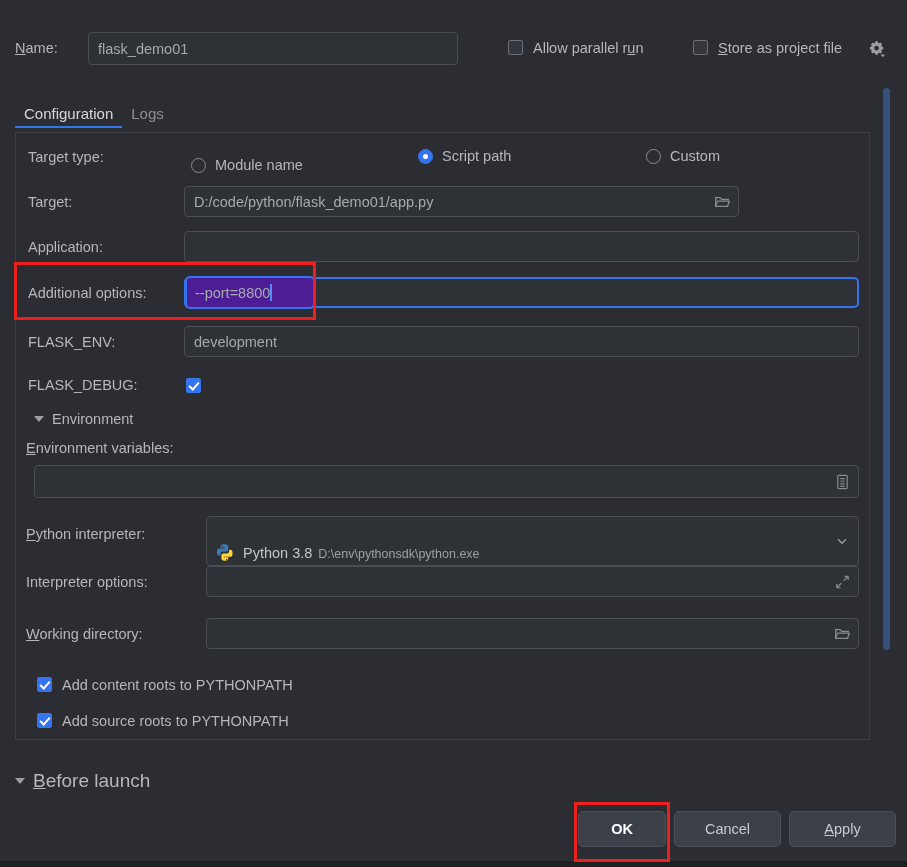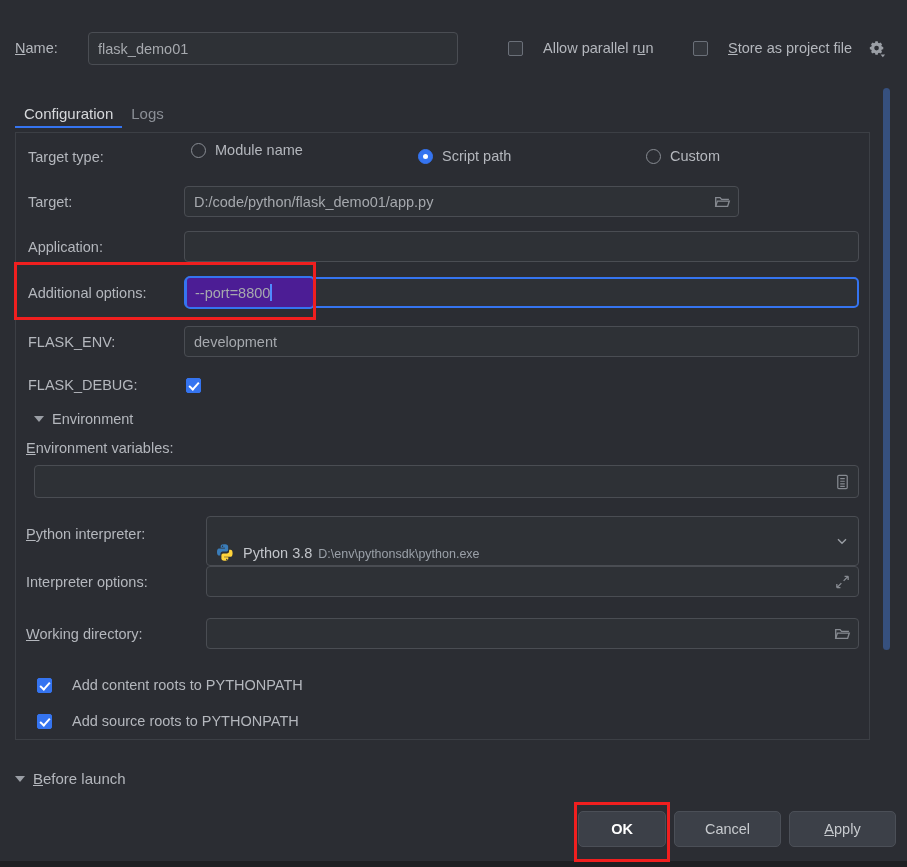--- a/index.html
+++ b/index.html
@@ -31,21 +31,21 @@
     background: #2e3136;
     border: 1px solid #4a4d53;
     border-radius: 4px;
     color: #a6a9ae;
     font-family: "Liberation Sans", sans-serif;
     font-size: 14.5px;
     padding: 0 9px;
     outline: none;
   }
 
-  .cb-row { position: absolute; display: flex; align-items: flex-end; gap: 20px; }
+  .cb-row { position: absolute; display: flex; align-items: flex-start; gap: 10px; }
   .cbox {
     width: 15px; height: 15px;
     border: 1px solid #6b7079;
     border-radius: 2px;
     background: #34373d;
     display: inline-block;
     position: relative;
     flex: 0 0 auto;
   }
   .cbox.checked {
@@ -220,21 +220,21 @@
   #interp-chevron {
     position: absolute; right: 10px; top: 50%;
     transform: translateY(-50%);
     width: 12px; height: 12px;
   }
 
   
   #before-launch {
     position: absolute; left: 15px; top: 770px;
     display: flex; align-items: center;
-    color: #b4b7bd; font-size: 15px;
+    color: #b4b7bd; font-size: 19px;
   }
   #before-launch u { text-decoration: underline; }
 
   .btn {
     position: absolute;
     height: 36px;
     border-radius: 5px;
     background: #3c4048;
     border: 1px solid #4b4f57;
     color: #c7cace;
@@ -305,21 +305,21 @@
 </div>
 
 <div id="tabs">
   <div class="tab active">Configuration</div>
   <div class="tab">Logs</div>
 </div>
 
 <div id="panel">
 
   <div class="row flabel" style="left:12px; top:16px;">Target type:</div>
-  <div class="radio-item" style="left:175px; top:9px;">
+  <div class="radio-item" style="left:175px; top:24px;">
     <span class="radio"></span>
     <span class="radio-label">Module name</span>
   </div>
   <div class="radio-item" style="left:402px; top:15px;">
     <span class="radio sel"></span>
     <span class="radio-label">Script path</span>
   </div>
   <div class="radio-item" style="left:630px; top:15px;">
     <span class="radio"></span>
     <span class="radio-label">Custom</span>

